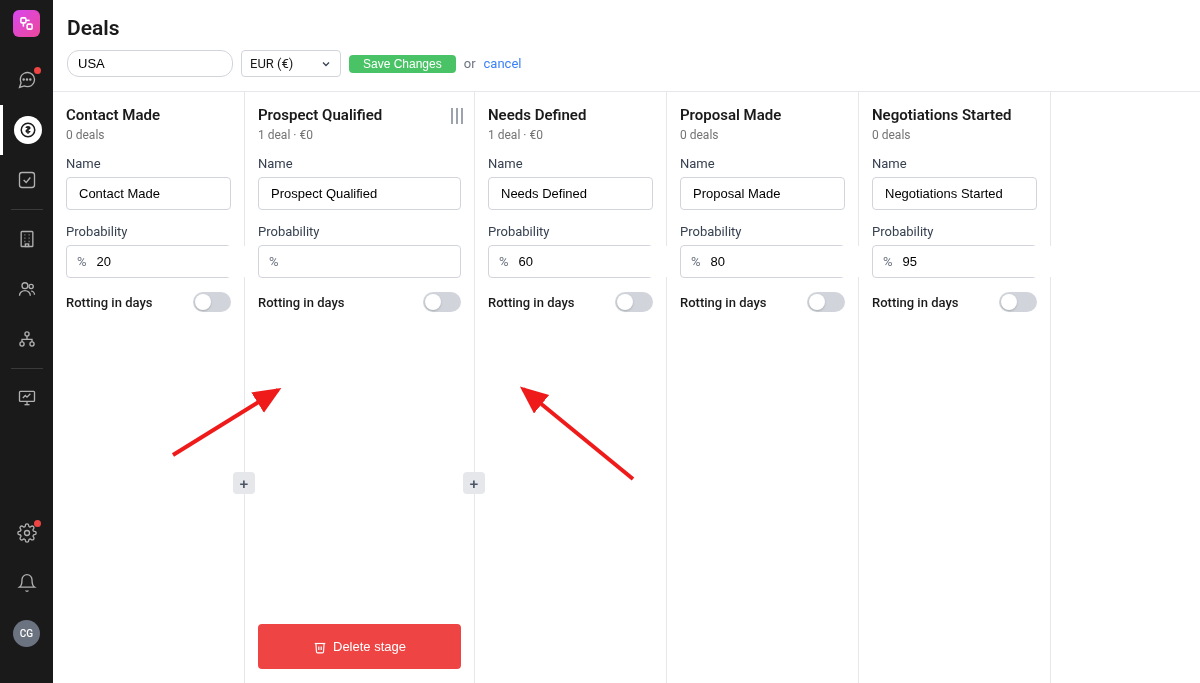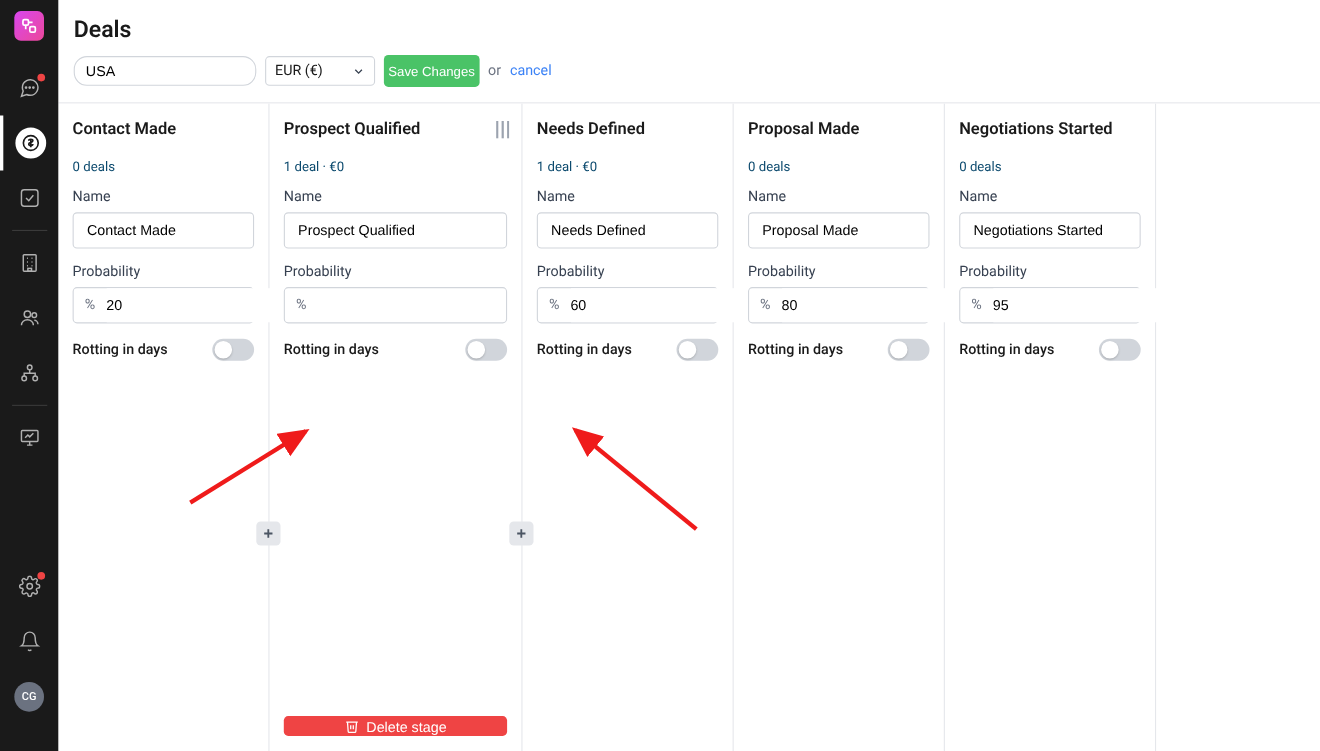--- a/index.html
+++ b/index.html
@@ -19,45 +19,45 @@
 .sidebar-bottom { margin-top: auto; width: 53px; display: flex; flex-direction: column; align-items: center; padding-bottom: 25px; }
 .sidebar-avatar { width: 27px; height: 27px; border-radius: 50%; background: #6b7280; color: #fff; display: flex; align-items: center; justify-content: center; font-size: 10px; font-weight: 500; }
 
 
 .main { flex: 1; height: 683px; display: flex; flex-direction: column; overflow: hidden; }
 .page-header { padding: 16px 14px 10px 14px; }
 .page-title { font-size: 21px; font-weight: 600; }
 .toolbar { padding: 0 14px 14px 14px; display: flex; align-items: center; gap: 8px; border-bottom: 1px solid #e5e7eb; }
 .pipeline-name-input { width: 166px; height: 27px; border: 1px solid #d1d5db; border-radius: 12px; padding: 0 10px; font-size: 13px; }
 .currency-select { width: 100px; height: 27px; border: 1px solid #d1d5db; border-radius: 4px; padding: 0 8px; font-size: 13px; background: #fff; display: flex; align-items: center; justify-content: space-between; cursor: pointer; }
-.btn-save { height: 29px; background: #4ac367; color: #fff; border: none; border-radius: 4px; padding: 0 4px; font-size: 12px; font-weight: 500; cursor: pointer; }
+.btn-save { height: 18px; background: #4ac367; color: #fff; border: none; border-radius: 4px; padding: 0 14px; font-size: 12px; font-weight: 500; cursor: pointer; }
 .or-text { font-size: 13px; color: #6b7280; }
 .cancel-link { font-size: 13px; color: #3b82f6; cursor: pointer; }
 .toolbar-spacer { flex: 1; }
 .btn-delete-pipeline { height: 27px; background: #ef4444; color: #fff; border: none; border-radius: 4px; padding: 0 12px; font-size: 12px; font-weight: 500; cursor: pointer; display: flex; align-items: center; gap: 6px; }
 
 
 .board { flex: 1; display: flex; overflow: hidden; position: relative; }
 .column { width: 192px; border-right: 1px solid #e5e7eb; padding: 14px 13px; display: flex; flex-direction: column; position: relative; }
 .column.selected { width: 230px; }
 .col-header { margin-bottom: 14px; position: relative; }
 .col-title { font-size: 15px; font-weight: 600; }
-.col-meta { font-size: 12px; color: #0c4a6e; margin-top: 18px; }
+.col-meta { font-size: 12px; color: #737373; margin-top: 4px; }
 .col-drag-handle { position: absolute; right: -2px; top: 2px; color: #9ca3af; cursor: grab; }
 .field-label { font-size: 13px; color: #374151; margin-bottom: 6px; display: block; }
 .text-input { width: 100%; height: 33px; border: 1px solid #d1d5db; border-radius: 4px; padding: 0 12px; font-size: 13px; margin-bottom: 14px; }
 .prob-wrap { display: flex; align-items: center; border: 1px solid #d1d5db; border-radius: 4px; height: 33px; margin-bottom: 14px; }
 .prob-prefix { padding: 0 10px; color: #6b7280; font-size: 13px; }
 .prob-input { border: none; outline: none; flex: 1; height: 100%; font-size: 13px; }
 .rotting-row { display: flex; align-items: center; justify-content: space-between; }
 .rotting-label { font-size: 13px; font-weight: 500; }
 .toggle { width: 38px; height: 20px; background: #d1d5db; border-radius: 10px; position: relative; cursor: pointer; }
 .toggle-knob { width: 16px; height: 16px; background: #fff; border-radius: 50%; position: absolute; top: 2px; left: 2px; box-shadow: 0 1px 2px rgba(0,0,0,0.2); }
 .add-stage-btn { position: absolute; top: 380px; left: -11px; width: 22px; height: 22px; background: #e5e7eb; border: none; border-radius: 4px; display: flex; align-items: center; justify-content: center; cursor: pointer; color: #4b5563; font-size: 15px; font-weight: 600; z-index: 5; }
-.delete-stage-btn { margin-top: auto; height: 18px; background: #ef4444; color: #fff; border: none; border-radius: 4px; font-size: 13px; font-weight: 500; cursor: pointer; display: flex; align-items: center; justify-content: center; gap: 6px; }
+.delete-stage-btn { margin-top: auto; height: 45px; background: #ef4444; color: #fff; border: none; border-radius: 4px; font-size: 13px; font-weight: 500; cursor: pointer; display: flex; align-items: center; justify-content: center; gap: 6px; }
 
 
 .arrow { position: absolute; pointer-events: none; z-index: 10; }
 
 svg { display: block; }
 </style>
 </head>
 <body>
 
 <div class="sidebar">

